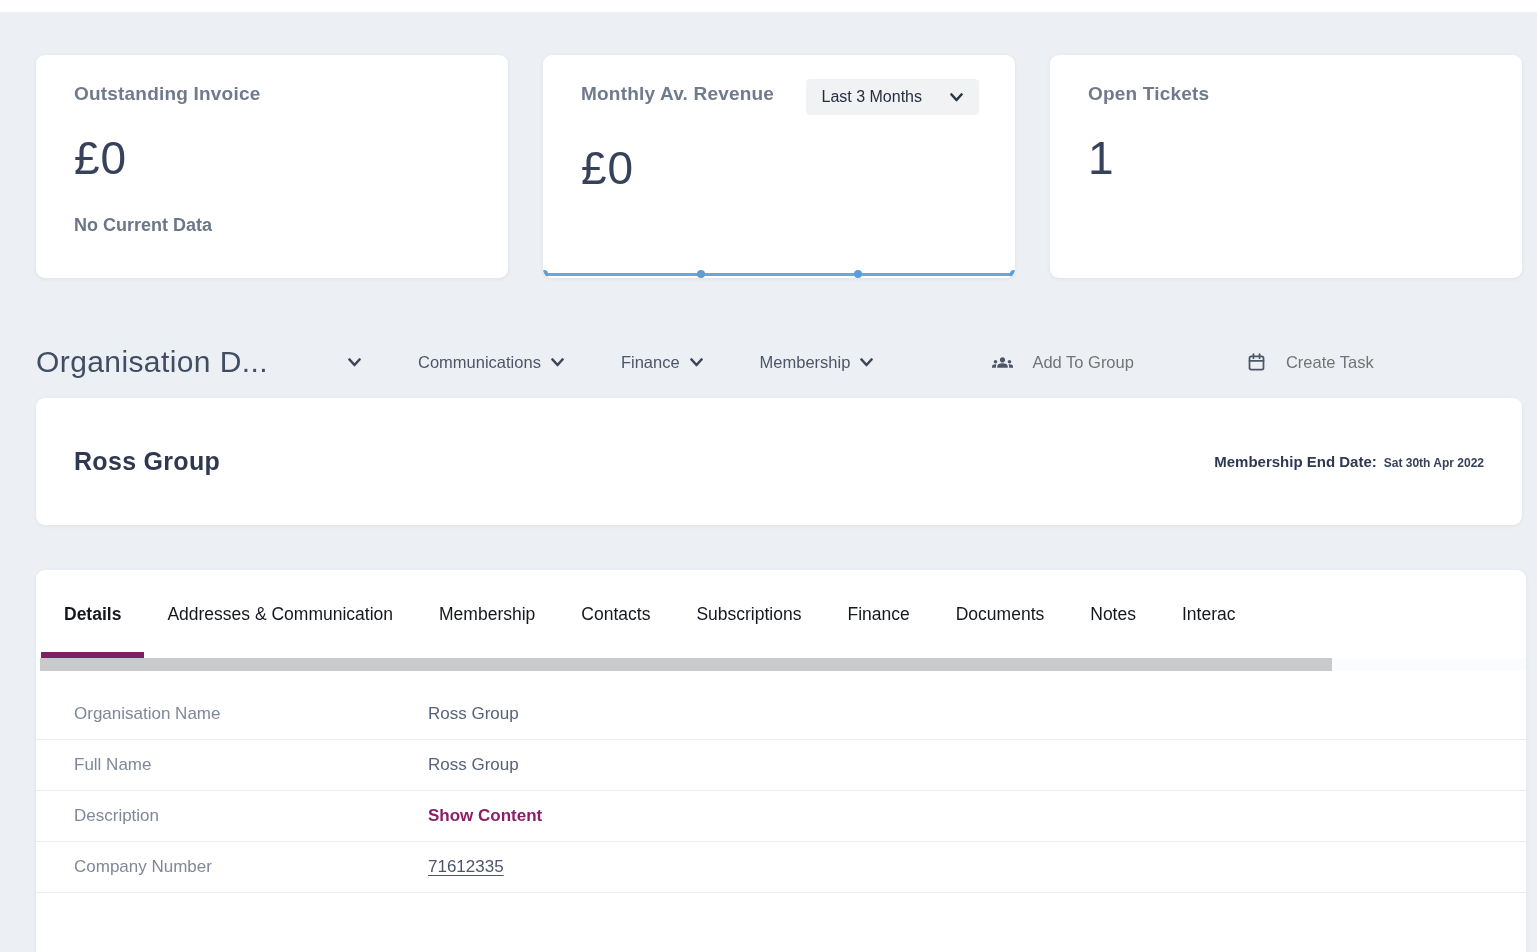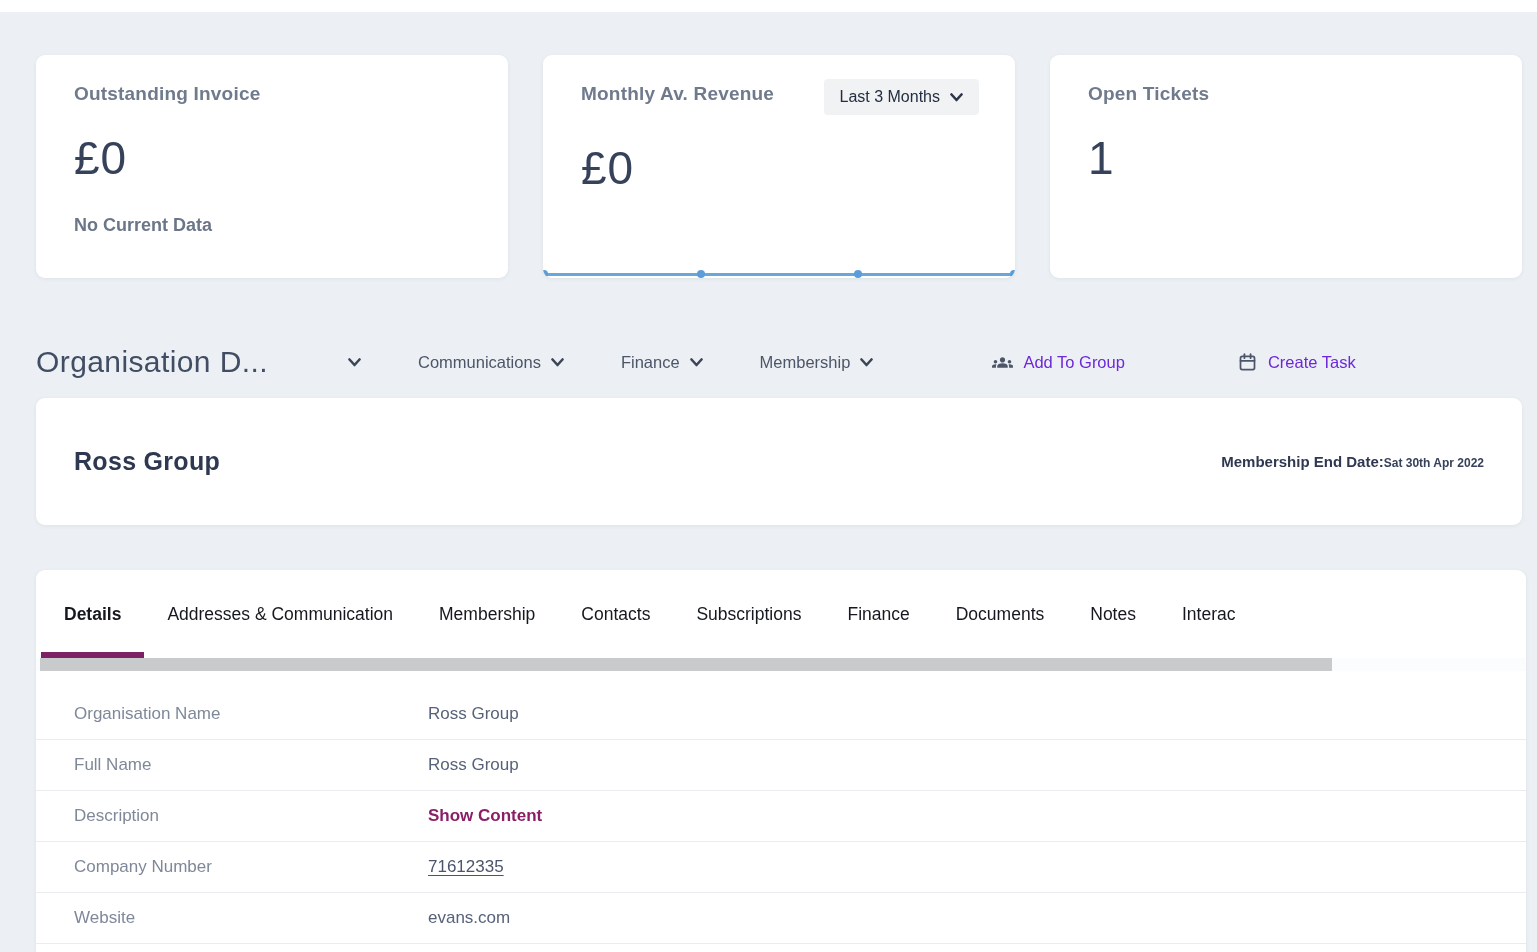--- a/index.html
+++ b/index.html
@@ -18,53 +18,53 @@
     background:#ffffff; border-radius:9px; height:223px; flex:1;
     box-shadow:0 1px 4px rgba(40,50,70,.07);
     padding:24px 36px 0 38px; position:relative; overflow:hidden;
   }
   .kpi-head { display:flex; align-items:flex-start; justify-content:space-between; }
   .kpi-title { font-size:19px; font-weight:bold; color:#6f7a8c; letter-spacing:.2px; padding-top:4px; }
   .kpi-value { font-size:46px; font-weight:400; color:#36415a; margin-top:26px; letter-spacing:1px; }
   .kpi-sub { font-size:18px; font-weight:bold; color:#6b7689; margin-top:30px; }
   .filter-pill {
     background:#f0f2f4; border:none; border-radius:4px; height:36px;
-    display:flex; align-items:center; gap:10px; padding:0 16px;
+    display:flex; align-items:center; gap:28px; padding:0 16px;
     font-family:inherit; font-size:16px; color:#242e40; cursor:pointer;
   }
   .chev { width:13px; height:9px; }
   .chev polyline { fill:none; stroke:#2c3648; stroke-width:2.6; stroke-linecap:round; stroke-linejoin:round; }
 
   .sparkline { position:absolute; left:0; right:0; bottom:0; height:12px; }
   .spark-line { position:absolute; left:0; right:0; bottom:2px; height:3px; background:#68a7de; }
   .spark-dot { position:absolute; bottom:0px; width:8px; height:8px; border-radius:50%; background:#5b9dd8; }
   .spark-dot.d0 { left:-3px; } .spark-dot.d1 { left:calc(33.4% - 4px); }
   .spark-dot.d2 { left:calc(66.8% - 4px); } .spark-dot.d3 { right:-3px; }
 
   
   .action-bar { position:absolute; top:334px; left:36px; width:1486px; height:56px; display:flex; align-items:center; }
   .page-title { font-size:30px; color:#414d63; letter-spacing:.4px; width:312px; white-space:nowrap; }
   .menus { display:flex; align-items:center; gap:57px; }
   .menu-item { display:flex; align-items:center; gap:10px; font-size:16.5px; color:#4c5668; cursor:pointer; }
   .menu-item .chev polyline { stroke:#3c4658; }
-  .icon-btn { display:flex; align-items:center; gap:10px; font-size:16.5px; color:#6d28d9; cursor:pointer;text-align:right; }
+  .icon-btn { display:flex; align-items:center; gap:19px; font-size:16.5px; color:#737373; cursor:pointer;text-align:right; }
   .icon-btn svg { width:21px; height:21px; }
   .grp-fill { fill:#4c5668; }
   .cal-stroke { fill:none; stroke:#4c5668; stroke-width:2; stroke-linecap:round; }
   .gap-lg { margin-left:62px; } .gap-md { margin-left:55px; }
 
   
   .org-card {
     position:absolute; top:398px; left:36px; width:1486px; height:127px;
     background:#ffffff; border-radius:9px; box-shadow:0 1px 4px rgba(40,50,70,.07);
     display:flex; align-items:center; justify-content:space-between; padding:0 38px;
   }
   .org-name { font-size:25px; font-weight:bold; color:#2e3951; letter-spacing:.3px; }
   .org-sub { font-size:18px; color:#57627a; margin-top:7px; }
-  .org-end { display:flex; align-items:baseline; gap:0; white-space:nowrap; }
+  .org-end { display:flex; align-items:baseline; gap:7px; white-space:nowrap; }
   .end-label { font-size:15px; font-weight:bold; color:#2e3951; }
   .end-value { font-size:12px; font-weight:bold; color:#36415a; }
 
   
   .tab-card {
     position:absolute; top:570px; left:36px; width:1490px; height:382px;
     background:#ffffff; border-radius:9px 9px 0 0; box-shadow:0 1px 4px rgba(40,50,70,.07);
     overflow:hidden;
   }
   .tabs-bar { height:88px; display:flex; align-items:stretch; padding-left:5px; white-space:nowrap; }
@@ -230,18 +230,14 @@
       <div class="detail-value">Ross Group</div>
     </div>
     <div class="detail-row">
       <div class="detail-label">Description</div>
       <div class="detail-value value-action">Show Content</div>
     </div>
     <div class="detail-row">
       <div class="detail-label">Company Number</div>
       <div class="detail-value value-link">71612335</div>
     </div>
-    <div class="detail-row">
-      <div class="detail-label">Website</div>
-      <div class="detail-value">evans.com</div>
-    </div>
   </div>
 </div>
 
 </body></html>

